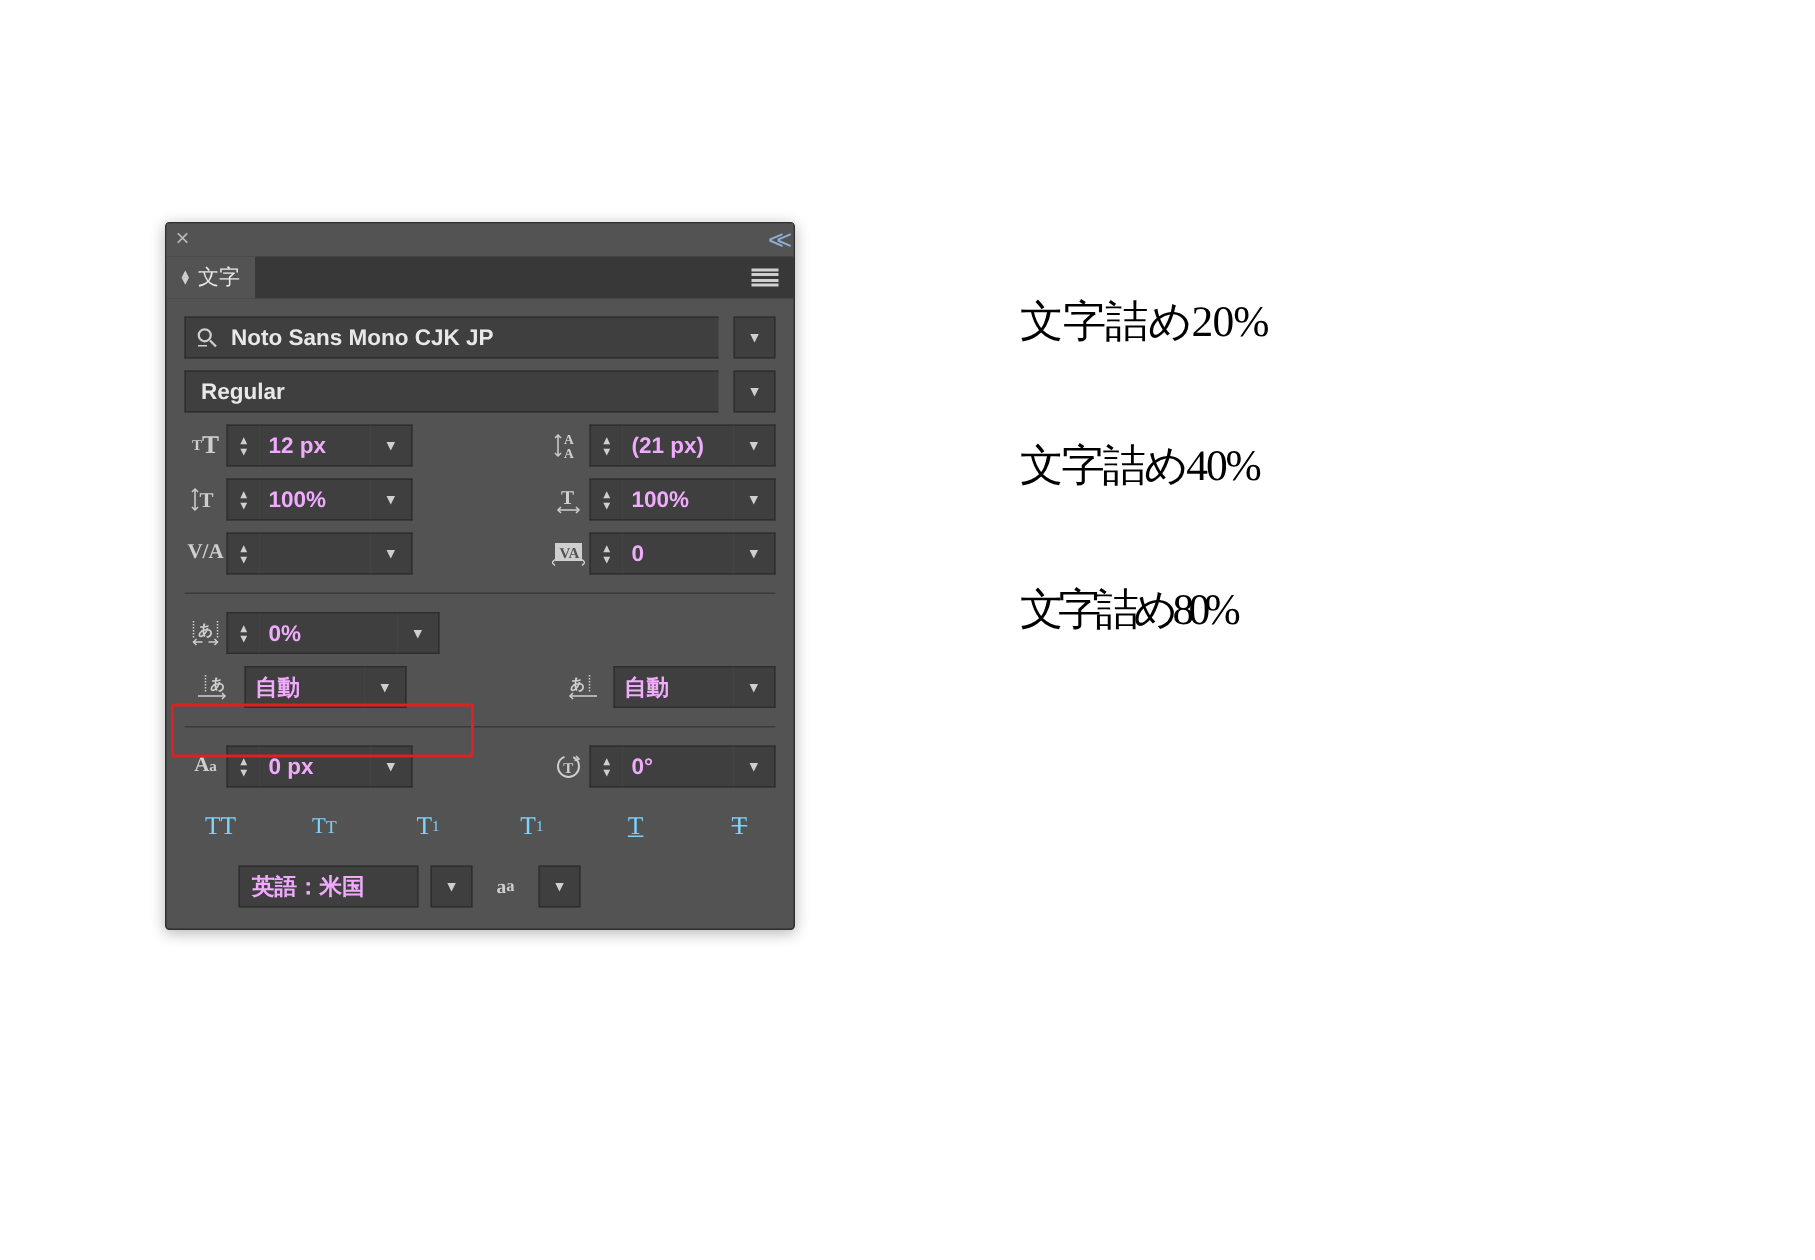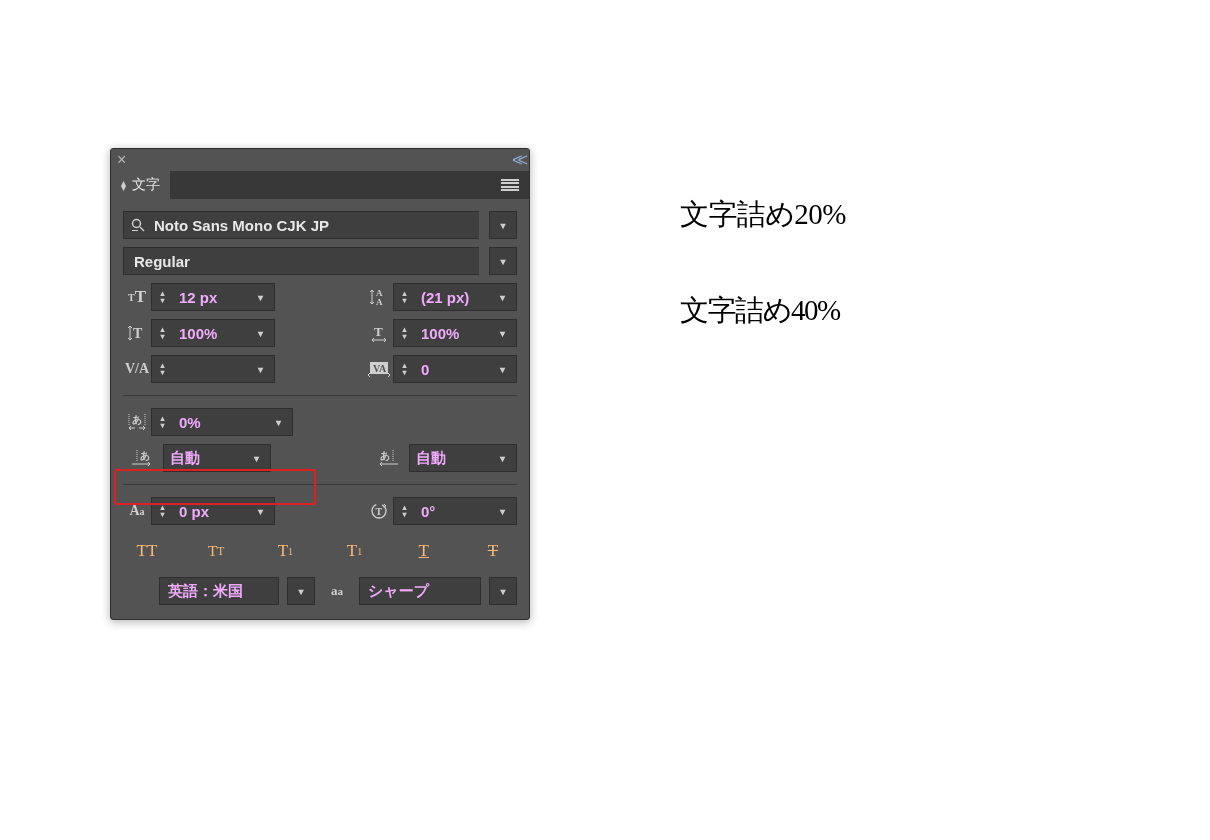--- a/index.html
+++ b/index.html
@@ -110,21 +110,21 @@
   
   .highlight {
     position:absolute;
     border: 2px solid #e02020;
     pointer-events:none;
     border-radius:2px;
   }
 
   
   .caserow { display:flex; gap:0; align-items:center; justify-content:space-between; padding: 4px 4px;}
-  .casebtn { width:40px; height:28px; display:flex; align-items:center; justify-content:center; color:#fdba74; font-family:"Times New Roman", serif; font-size:17px;}
+  .casebtn { width:40px; height:28px; display:flex; align-items:center; justify-content:center; color:#7dd3fc; font-family:"Times New Roman", serif; font-size:17px;}
 
   
   .samples {
     position:absolute;
     left: 680px;
     top: 195px;
     display:flex;
     flex-direction:column;
     gap: 56px;
     color:#000;
@@ -373,25 +373,25 @@
         </div>
       <div class="casebtn">
           <span style="text-decoration:line-through;">T</span>
         </div>
     </div>
 
     <div class="row" style="gap:8px;margin-left:36px;">
       <div class="val" style="border:1px solid #2e2e2e; width:120px; padding-left:8px;">英語：米国</div>
       <div class="dd" style="border-left:1px solid #2e2e2e;">▾</div>
       <div class="icon-slot" style="font-size:13px;">a<span style="font-size:11px; vertical-align:sub;">a</span></div>
-      <div class="val" style="border:1px solid #2e2e2e; flex:1; padding-left:8px;">シャープ</div>
       <div class="dd" style="border-left:1px solid #2e2e2e;">▾</div>
     </div>
 
   </div>
 </div>
 
 <div class="highlight" style="left:114px; top:469px; width:202px; height:36px;"></div>
 
 <div class="samples">
   <div class="s20">文字詰め20%</div>
   <div class="s40">文字詰め40%</div>
+  <div class="s80">文字詰め80%</div>
 </div>
 
 </body></html>

